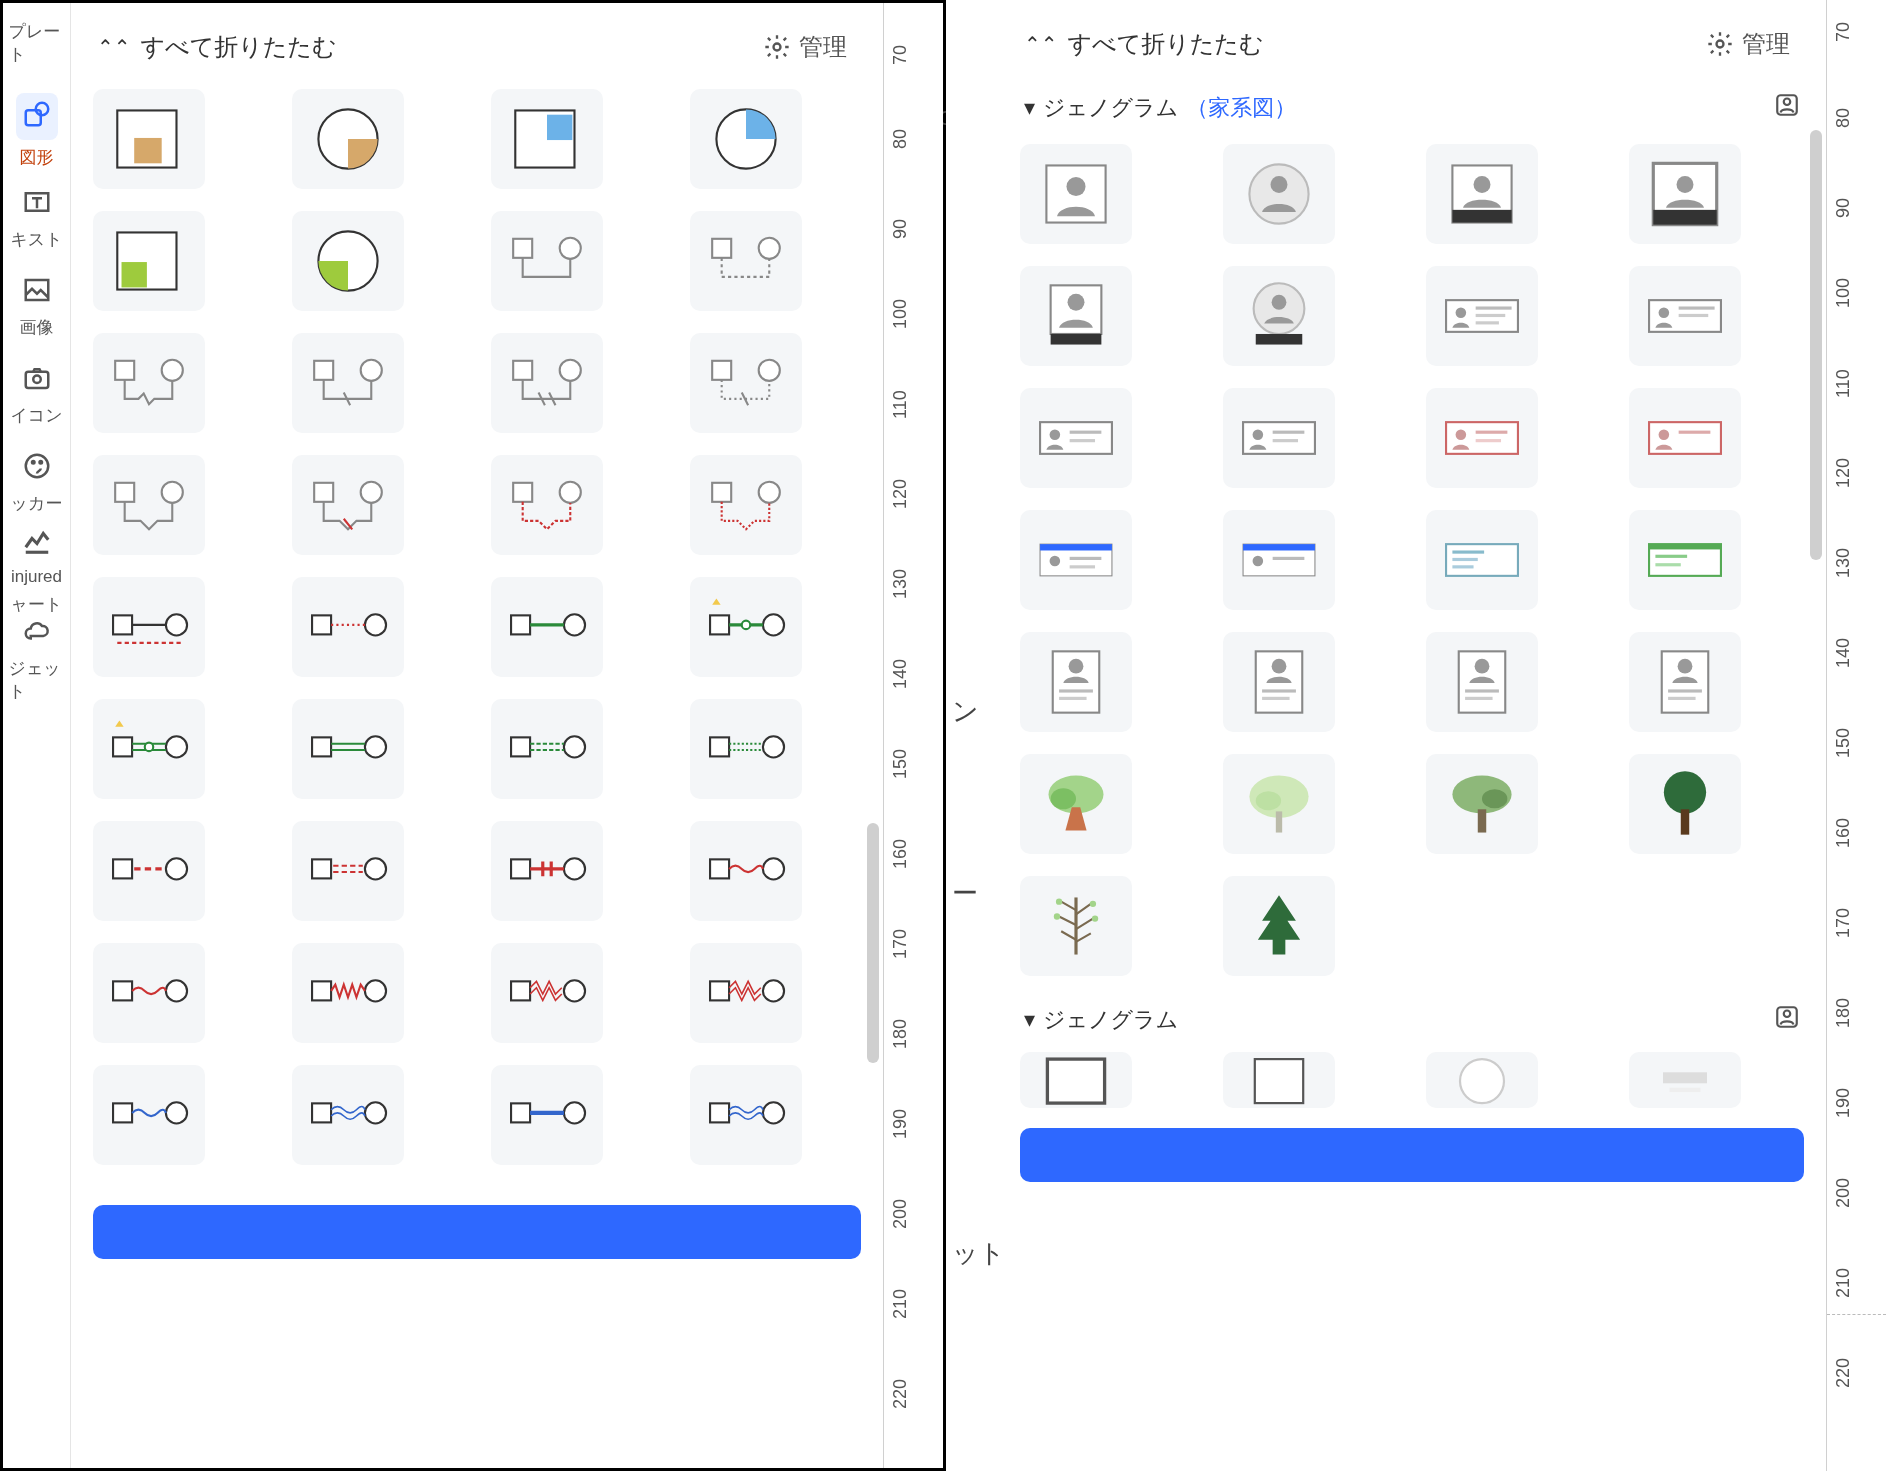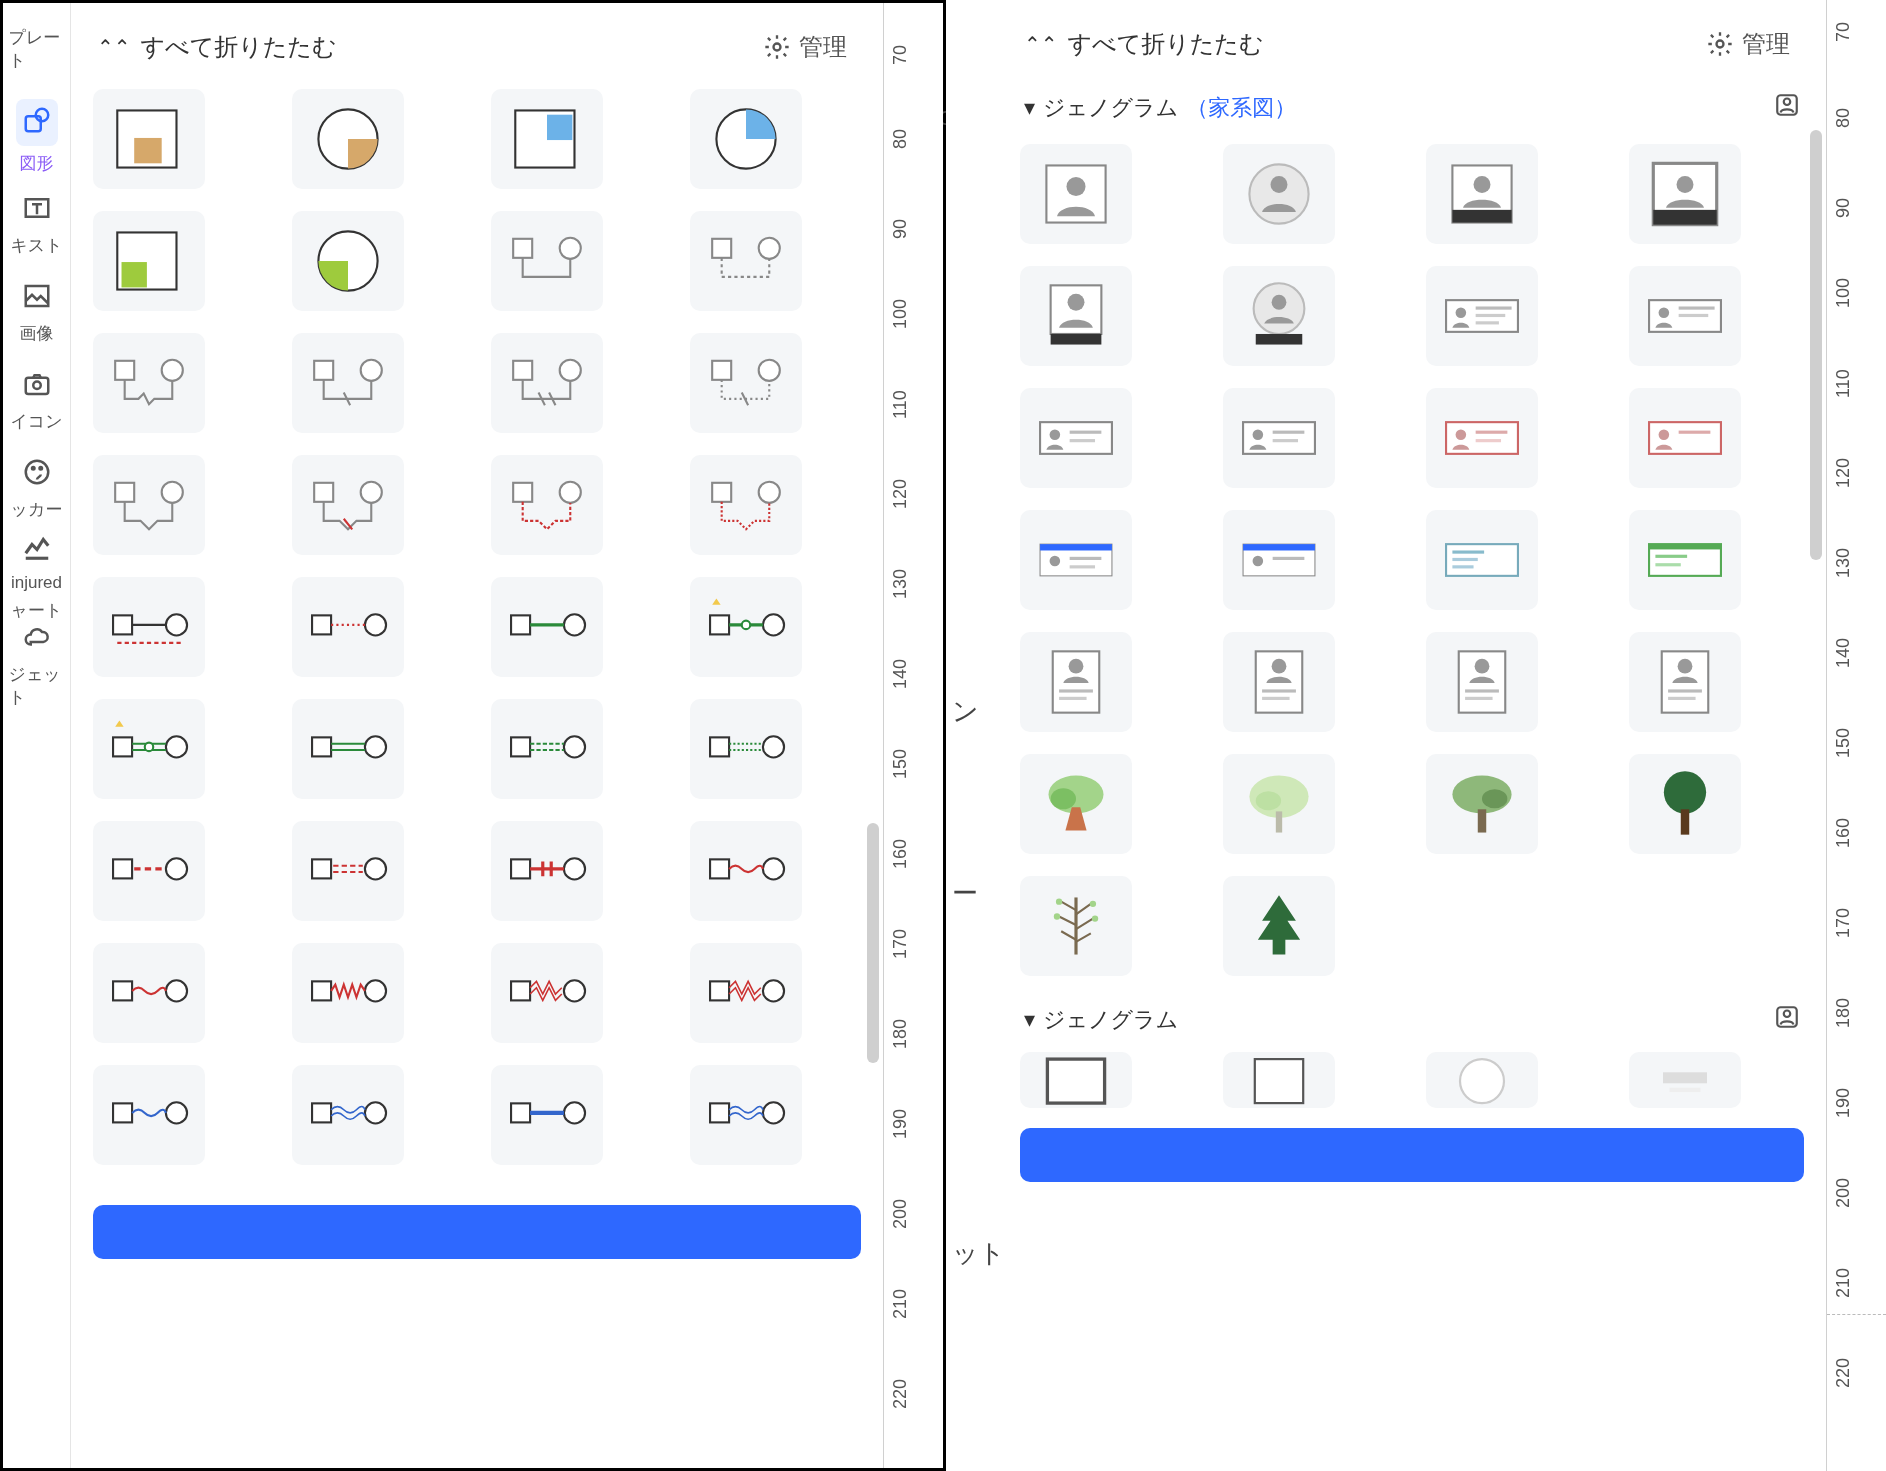--- a/index.html
+++ b/index.html
@@ -4,24 +4,24 @@
 <style>
 * { box-sizing: border-box; margin: 0; padding: 0; }
 body { font-family: "Hiragino Sans", "Meiryo", sans-serif; background: #fff; color: #333; }
 .frame { display: flex; width: 1886px; height: 1471px; }
 
 
 .col { position: relative; }
 .col.left { width: 946px; border: 3px solid #000; display: flex; }
 .col.right { width: 940px; display: flex; }
 
-.toolstrip { width: 68px; border-right: 1px solid #e5e5e5; background: #fff; display: flex; flex-direction: column; align-items: center; padding-top: 6px; }
+.toolstrip { width: 68px; border-right: 1px solid #e5e5e5; background: #fff; display: flex; flex-direction: column; align-items: center; }
 .tool { width: 56px; height: 80px; display: flex; flex-direction: column; align-items: center; justify-content: center; font-size: 17px; color: #555; gap: 6px; margin-bottom: 8px; }
 .tool svg { width: 30px; height: 30px; }
-.tool.active { color: #8b5cf6; }
+.tool.active { color: #c2410c; }
 .tool.active svg { stroke: #2e68ff; }
 .tool.active .bg { background: #eaf1ff; border-radius: 8px; padding: 6px; }
 
 .panel { flex: 1; background: #fff; display: flex; flex-direction: column; position: relative; }
 .panel-hdr { display: flex; align-items: center; justify-content: space-between; padding: 28px 26px 22px 26px; font-size: 24px; color: #333; }
 .hdr-left { display: flex; align-items: center; gap: 10px; }
 .hdr-right { display: flex; align-items: center; gap: 8px; font-size: 24px; color: #555; margin-left: auto; padding-right: 10px; }
 .chev { font-size: 20px; }
 
 .section-hdr { display: flex; align-items: center; padding: 10px 26px 16px 26px; font-size: 22px; gap: 8px; }

